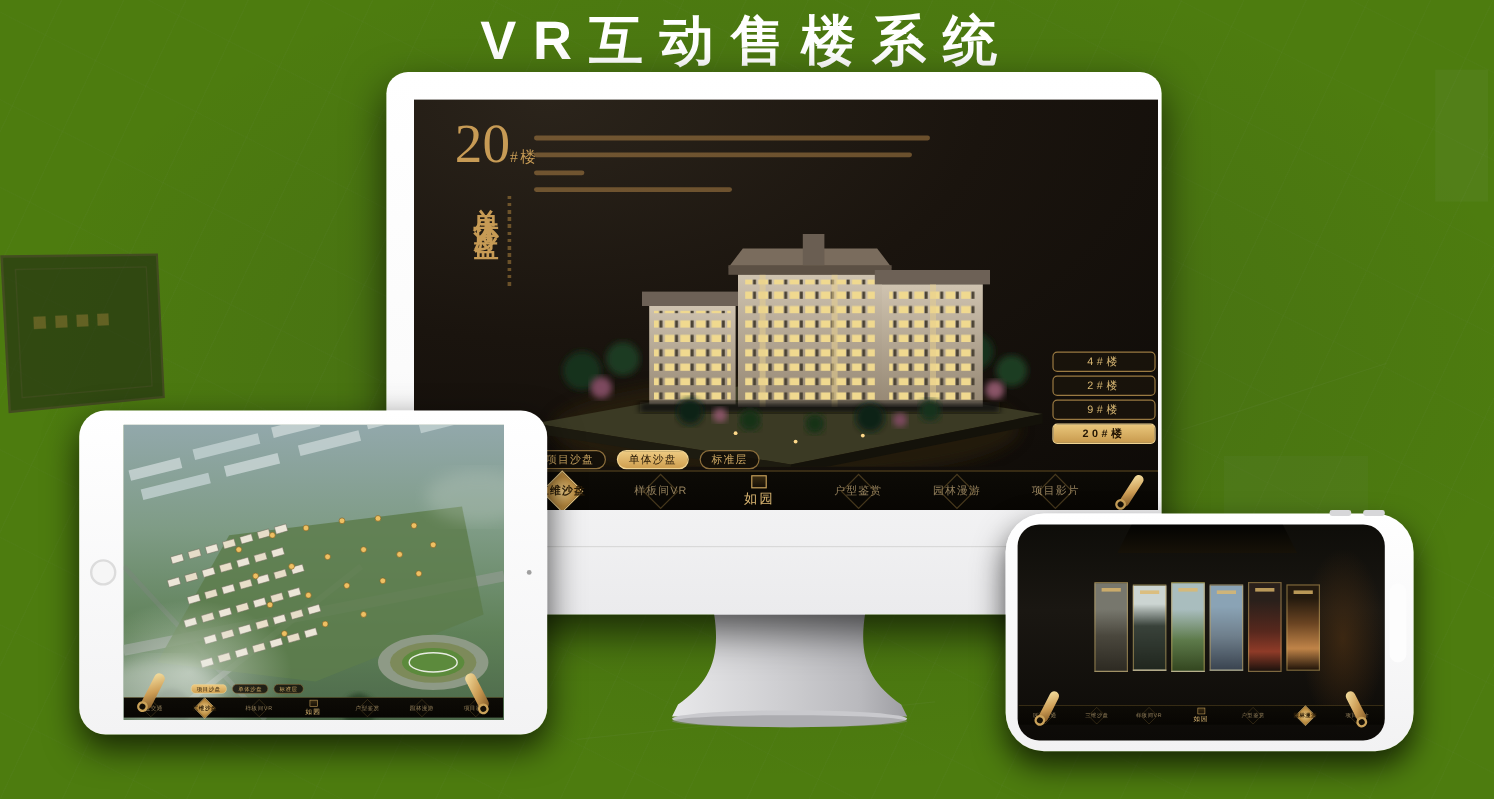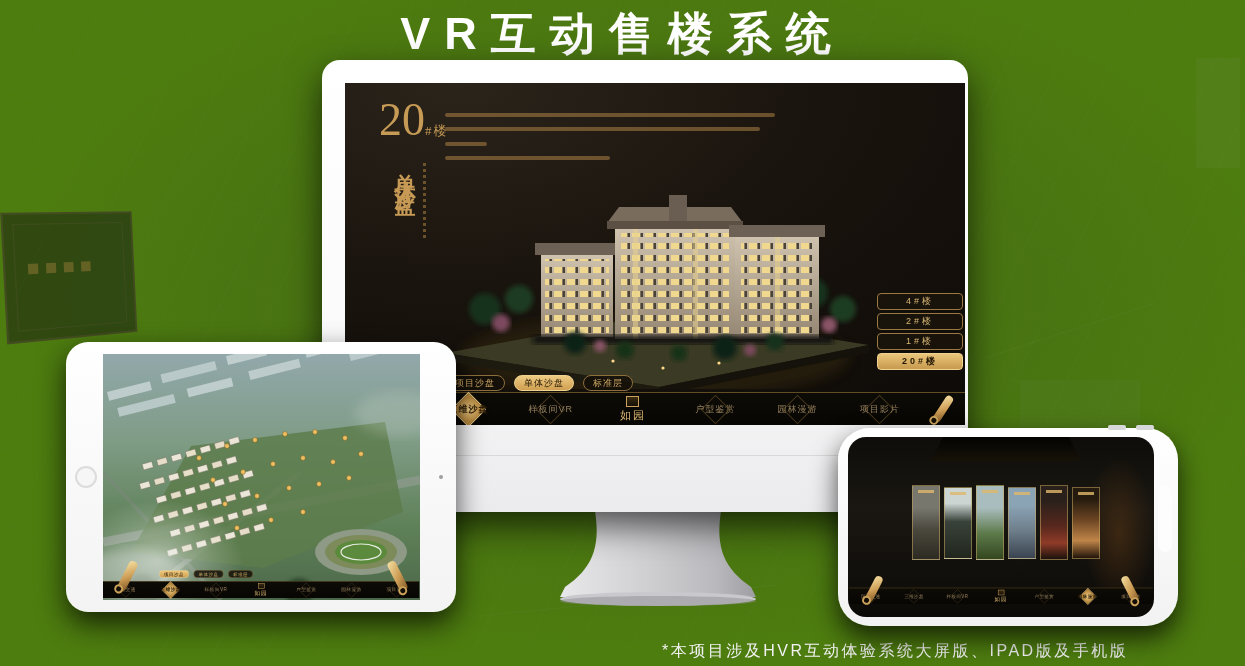--- a/index.html
+++ b/index.html
@@ -214,21 +214,21 @@
         <circle cx="177" cy="189" r="6" fill="#8a5568" filter="url(#b1)"></circle>
         <circle cx="327" cy="193" r="6" fill="#7d4a5e" filter="url(#b1)"></circle>
         <circle cx="190" cy="204" r="1.6" fill="#ffd98a"></circle>
         <circle cx="240" cy="211" r="1.6" fill="#ffd98a"></circle>
         <circle cx="296" cy="206" r="1.6" fill="#ffd98a"></circle>
       </svg>
 
       <div class="floor-col">
         <div class="floor-btn">4#楼</div>
         <div class="floor-btn">2#楼</div>
-        <div class="floor-btn">1#楼</div>
+        <div class="floor-btn">9#楼</div>
         <div class="floor-btn active">20#楼</div>
       </div>
 
       <div class="subtabs" style="left:100px;top:292px;">
         <div class="pill">项目沙盘</div>
         <div class="pill active">单体沙盘</div>
         <div class="pill">标准层</div>
       </div>
 
       <div class="navbar" style="left:0;top:309px;">
@@ -449,14 +449,13 @@
             <i class="dia"></i>
             <span class="nav-label">项目影片</span>
           </div>
       </div>
       <div class="scroll-big lean-l" style="left:22px;bottom:14px;width:8px;height:28px;"></div>
       <div class="scroll-big lean-r" style="right:20px;bottom:14px;width:8px;height:28px;"></div>
     </div>
     <div class="notch"></div>
   </div>
 
-  <div class="footnote">*本项目涉及HVR互动体验系统大屏版、IPAD版及手机版</div>
 </div>
 
 </body></html>

